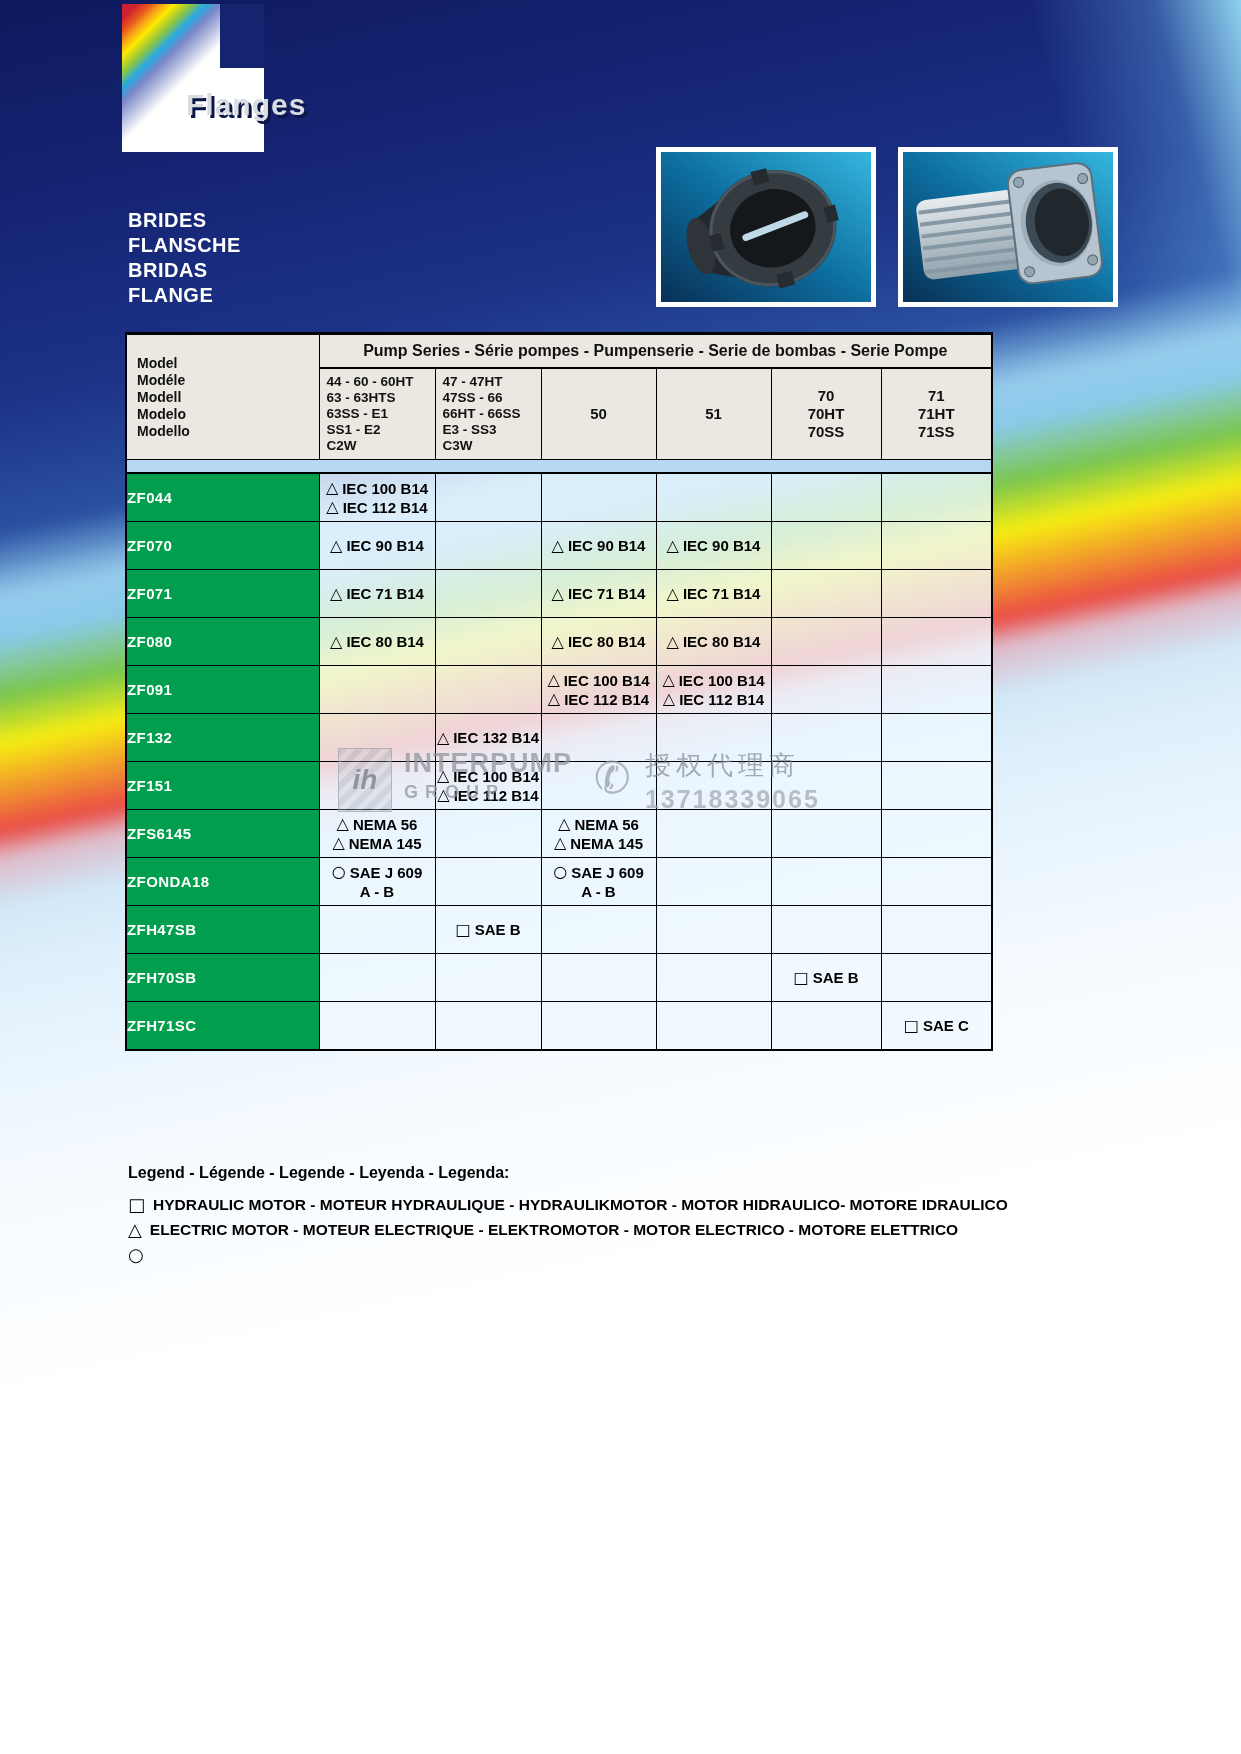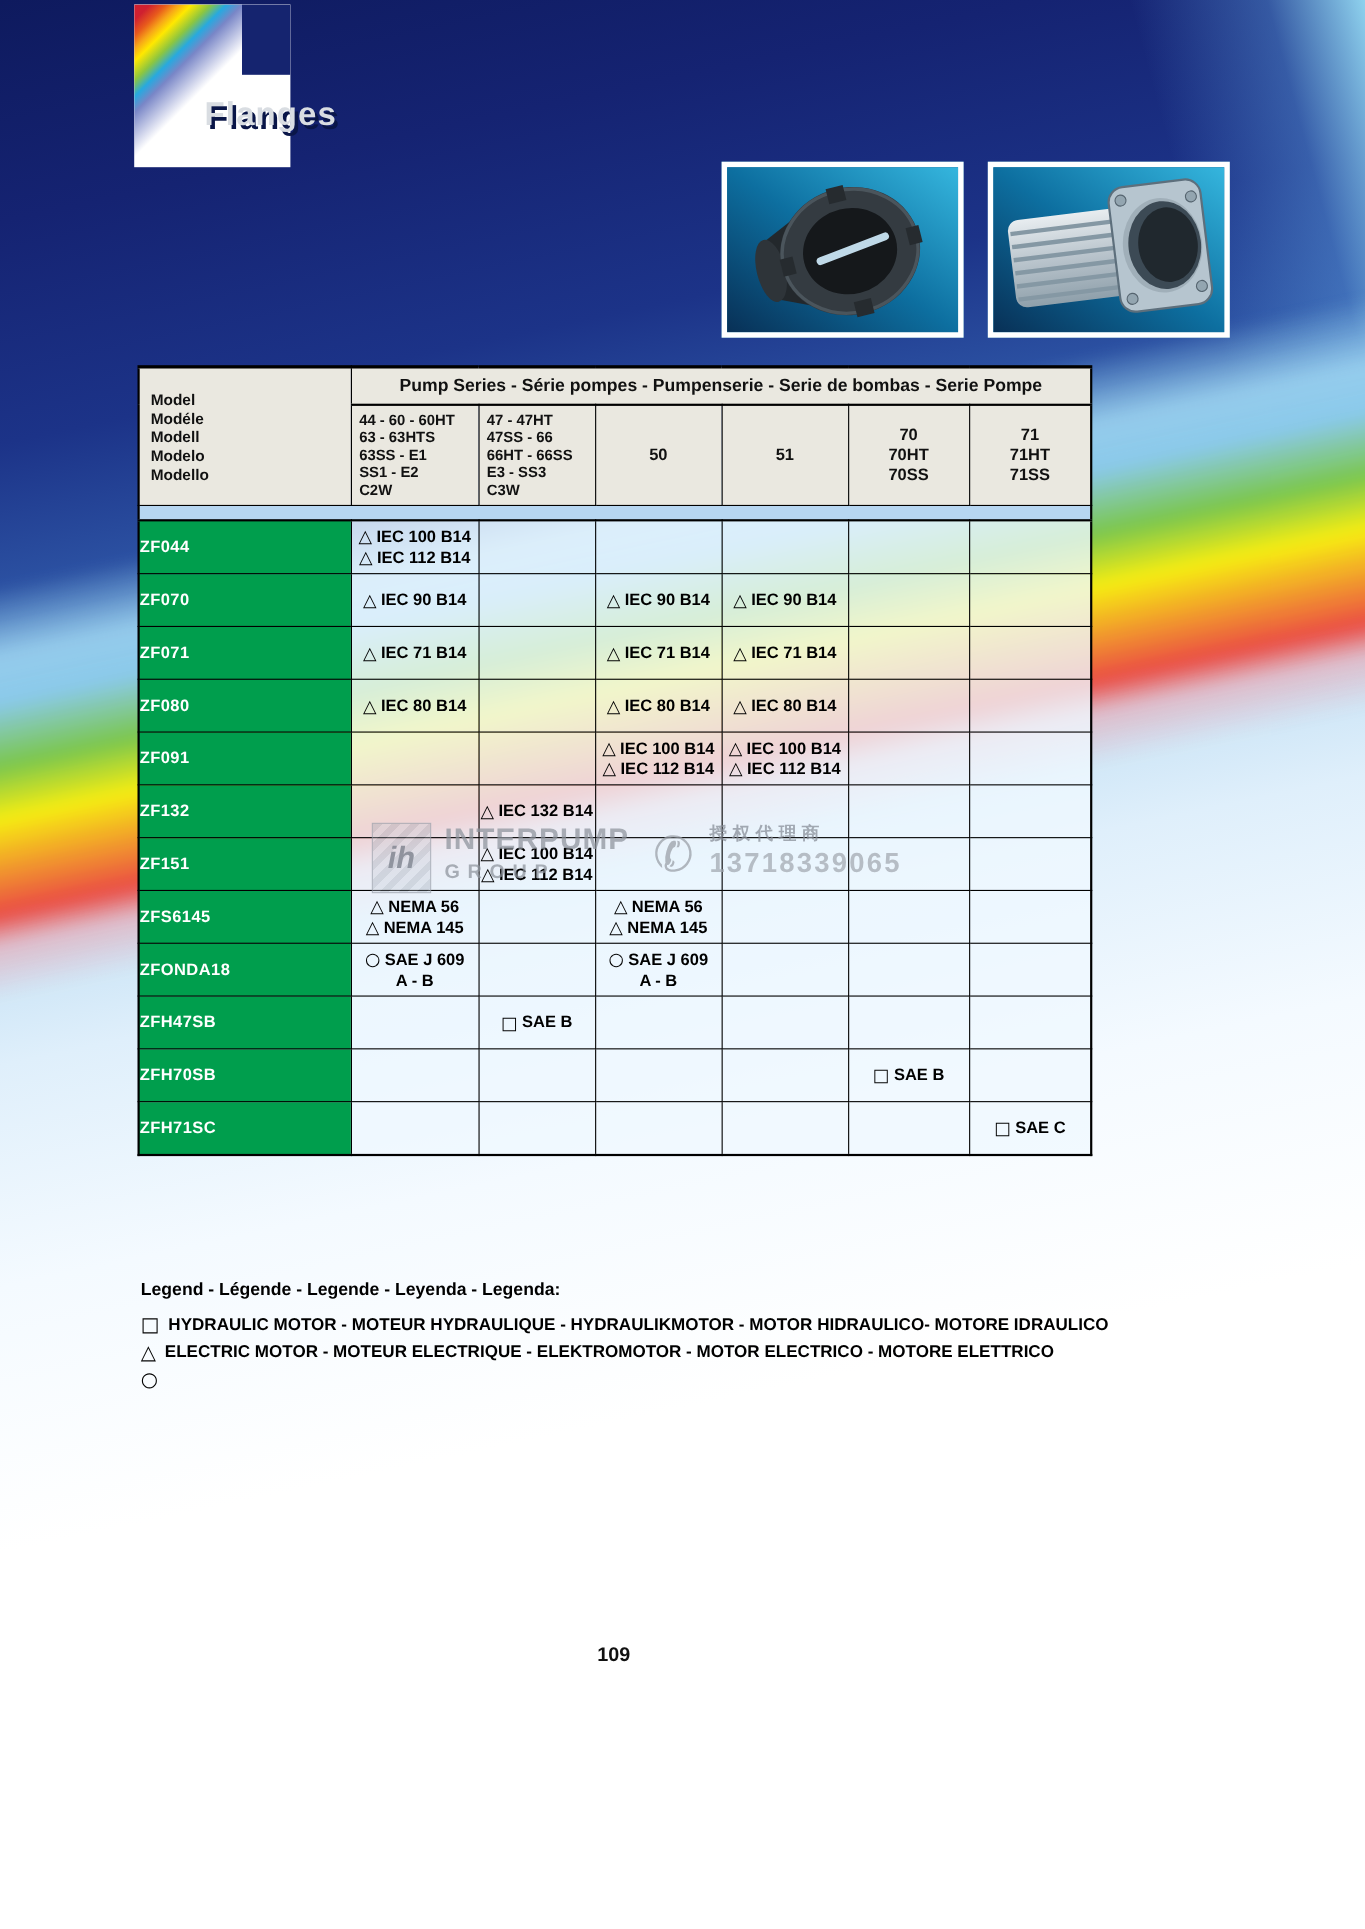--- a/index.html
+++ b/index.html
@@ -58,41 +58,47 @@
     opacity:.72;color:#868c96;}
   .wm-logo{width:54px;height:64px;border:1px solid #9aa0aa;box-sizing:border-box;
     display:flex;align-items:center;justify-content:center;
     font-weight:700;font-style:italic;font-size:28px;color:#6d7480;
     background:repeating-linear-gradient(135deg,rgba(150,160,172,.45) 0 6px,rgba(196,204,214,.45) 6px 12px);}
   .wm-name{display:flex;flex-direction:column;font-weight:700;color:#8d939c;}
   .wm-name .l1{font-size:27px;letter-spacing:1px;}
   .wm-name .l2{font-size:18px;letter-spacing:7px;margin-top:3px;}
   .wm-phone{font-size:44px;line-height:60px;margin-left:10px;color:#999ea6;transform:rotate(-8deg);}
   .wm-cn-col{display:flex;flex-direction:column;margin-left:2px;}
-  .wm-cn{font-size:16px;letter-spacing:5px;font-weight:bold;}
+  .wm-cn{font-size:26px;letter-spacing:5px;}
   .wm-number{font-size:25px;letter-spacing:2px;font-weight:600;color:#a2a8b0;margin-top:2px;}
   
   .legend{position:absolute;left:128px;top:1164px;z-index:2;color:#000;width:1050px;}
   .legend-title{font-size:16px;font-weight:700;margin-bottom:14px;}
   .lg-item{display:flex;align-items:center;gap:8px;font-size:15.5px;font-weight:700;margin-bottom:7px;white-space:nowrap;}
   .lg-item .sym{font-size:18px;}
   
   .page-number{position:absolute;left:125px;width:866px;top:1494px;z-index:2;
     text-align:center;font-size:18px;font-weight:600;color:#111;}
 </style>
 </head>
 <body>
 
 <div class="page" style="--green: #009E4D;">
 
   <div class="bg-corner"></div>
   <div class="rainbow-band"></div>
 
   <div class="logo-square"></div>
   <h1 class="page-title">Flanges</h1>
+  <div class="subtitles" id="subtitles">
+      <div>BRIDES</div>
+      <div>FLANSCHE</div>
+      <div>BRIDAS</div>
+      <div>FLANGE</div>
+    </div>
 
   <figure class="photo p1" style="margin:0">
     <svg width="210" height="150" viewBox="0 0 210 150">
       <defs>
         <linearGradient id="pbg1" x1="0" y1="1" x2="1" y2="0">
           <stop offset="0" stop-color="#083056"></stop>
             <stop offset=".5" stop-color="#0d6fa0"></stop>
             <stop offset="1" stop-color="#35b6de"></stop>
         </linearGradient>
       </defs>
@@ -471,14 +477,13 @@
         <div class="lg-item">
           <span class="sym">△</span>
           <span>ELECTRIC MOTOR - MOTEUR ELECTRIQUE - ELEKTROMOTOR - MOTOR ELECTRICO - MOTORE ELETTRICO</span>
         </div>
         <div class="lg-item">
           <span class="sym">○</span>
         </div>
       </div>
   </div>
 
-  <div class="page-number">109</div>
 </div>
 
 </body></html>

